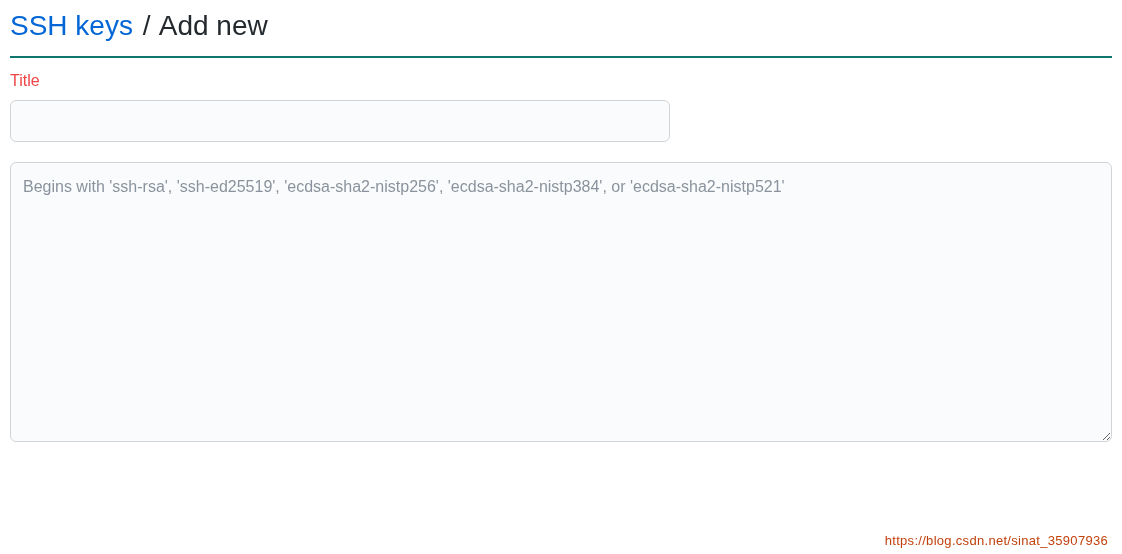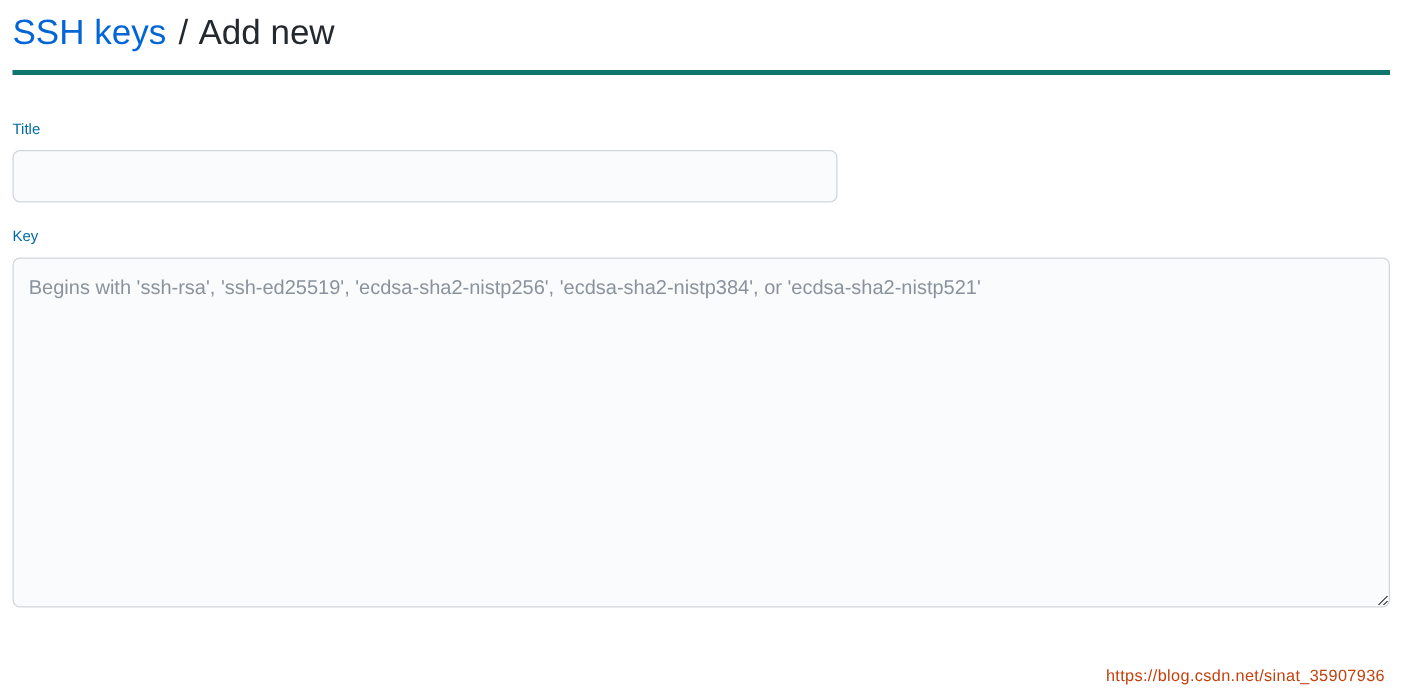--- a/index.html
+++ b/index.html
@@ -11,43 +11,43 @@
       font-family: -apple-system, BlinkMacSystemFont, "Segoe UI", Helvetica, Arial, sans-serif;
       background: #ffffff;
       padding: 10px;
       width: 1122px;
       color: #24292e;
     }
     .breadcrumb {
       font-size: 28px;
       font-weight: 400;
       padding-bottom: 14px;
-      border-bottom: 4px solid #0f766e;
-      margin-bottom: 36px;
+      border-bottom: 2px solid #0f766e;
+      margin-bottom: 14px;
     }
     .breadcrumb-link {
       color: #0366d6;
       text-decoration: none;
       cursor: pointer;
     }
     .breadcrumb-sep {
       color: #24292e;
       margin: 0 2px;
     }
     .breadcrumb-current {
       color: #24292e;
     }
     .form-group {
       margin-bottom: 20px;
     }
     .form-label {
       display: block;
-      font-size: 12px;
+      font-size: 16px;
       font-weight: 400;
-      color: #0369a1;
+      color: #ef4444;
       margin-bottom: 10px;
     }
     .form-input {
       width: 660px;
       padding: 10px 12px;
       font-size: 16px;
       line-height: 20px;
       color: #24292e;
       background-color: #fafbfc;
       border: 1px solid #d1d5da;
@@ -89,17 +89,16 @@
   <span class="breadcrumb-sep">/</span>
   <span class="breadcrumb-current">Add new</span>
 </div>
 
 <div class="form-group">
   <label class="form-label">Title</label>
   <input type="text" class="form-input" value="" style="">
 </div>
 
 <div class="form-group">
-  <label class="form-label">Key</label>
   <textarea class="form-textarea" placeholder="Begins with 'ssh-rsa', 'ssh-ed25519', 'ecdsa-sha2-nistp256', 'ecdsa-sha2-nistp384', or 'ecdsa-sha2-nistp521'" style=""></textarea>
 </div>
 
 <div class="watermark">https://blog.csdn.net/sinat_35907936</div>
 
 </body></html>

